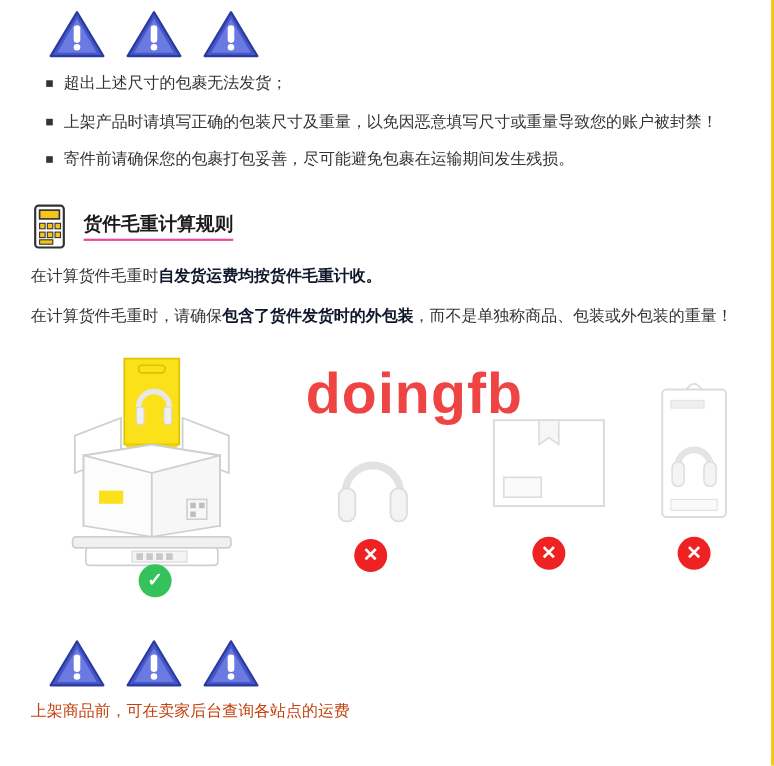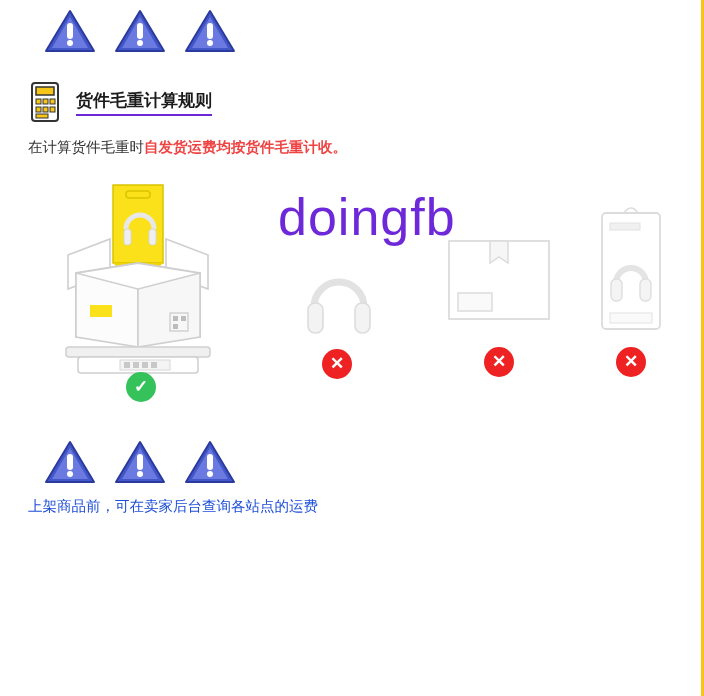--- a/index.html
+++ b/index.html
@@ -70,45 +70,45 @@
     display: flex;
     align-items: center;
     gap: 10px;
     margin-top: 26px;
     margin-bottom: 6px;
   }
   .section-head .title {
     font-size: 17px;
     font-weight: bold;
     color: #1a1a1a;
-    border-bottom: 2px solid #6d28d9;
+    border-bottom: 2px solid #ec4899;
     padding-bottom: 2px;
   }
   .calc-ico { width: 38px; height: 44px; }
 
   p.para {
     font-size: 14.5px;
     line-height: 1.85;
     margin: 10px 0 0 0;
     color: #333;
   }
-  p.para b { font-weight: bold; color: #ef4444; margin-top: 44px; }
+  p.para b { font-weight: bold; color: #0f172a; margin-top: 44px; }
 
   .figure {
     position: relative;
     height: 268px;
     margin-top: 6px;
   }
   .watermark {
     position: absolute;
     left: 250px;
     top: 20px;
     font-size: 52px;
-    font-weight: normal;
-    color: #6d28d9;
+    font-weight: bold;
+    color: #ef4444;
     letter-spacing: 1px;
     user-select: none;
   }
   .fig-item { position: absolute; }
 
   .ok-badge, .no-badge {
     position: absolute;
     width: 30px; height: 30px;
     border-radius: 50%;
     display: flex; align-items: center; justify-content: center;
@@ -134,21 +134,21 @@
     text-align: center;
     font-size: 10px;
     vertical-align: 2px;
     margin-left: 6px;
   }
 
   .footer-text {
     font-size: 14.5px;
     line-height: 1.8;
     margin: 8px 0 0 0;
-    color: #1d4ed8;
+    color: #c2410c;
   }
 </style>
 </head>
 <body>
 
 <div class="page">
   <div class="inner">
 
     <div class="warn-row">
       <span class="warn-ico">
@@ -170,20 +170,25 @@
       <span class="warn-ico">
         <svg width="52" height="46" viewBox="0 0 52 46">
           <path d="M26 3 L50 43 L2 43 Z" fill="#4457c8" stroke="#2b3a9e" stroke-width="2" stroke-linejoin="round"></path>
           <path d="M26 9 L44 40 L8 40 Z" fill="#6b7ae0"></path>
           <rect x="23" y="15" width="6" height="16" rx="3" fill="#ffffff"></rect>
           <circle cx="26" cy="35" r="3" fill="#ffffff"></circle>
         </svg>
       </span>
     </div>
 
+    <ul class="bullets">
+      <li>超出上述尺寸的包裹无法发货；</li>
+      <li>上架产品时请填写正确的包装尺寸及重量，以免因恶意填写尺寸或重量导致您的账户被封禁！</li>
+      <li>寄件前请确保您的包裹打包妥善，尽可能避免包裹在运输期间发生残损。</li>
+    </ul>
 
     <div class="section-head">
       <span class="calc-ico">
         <svg width="38" height="44" viewBox="0 0 38 44">
           <rect x="4" y="3" width="26" height="38" rx="3" fill="#ffffff" stroke="#333" stroke-width="2"></rect>
           <rect x="8" y="7" width="18" height="8" fill="#f5c518" stroke="#333" stroke-width="1.5"></rect>
           <rect x="8" y="19" width="5" height="5" fill="#f5c518" stroke="#333" stroke-width="1"></rect>
           <rect x="15" y="19" width="5" height="5" fill="#f5c518" stroke="#333" stroke-width="1"></rect>
           <rect x="22" y="19" width="5" height="5" fill="#f5c518" stroke="#333" stroke-width="1"></rect>
           <rect x="8" y="27" width="5" height="5" fill="#f5c518" stroke="#333" stroke-width="1"></rect>
@@ -192,20 +197,23 @@
           <rect x="8" y="34" width="12" height="4" fill="#f5c518" stroke="#333" stroke-width="1"></rect>
         </svg>
       </span>
       <span class="title">货件毛重计算规则</span>
     </div>
 
     <p class="para">
       <span>在计算货件毛重时</span><b>自发货运费均按货件毛重计收。</b>
     </p>
 
+    <p class="para">
+      <span>在计算货件毛重时，请确保</span><b>包含了货件发货时的外包装</b><span>，而不是单独称商品、包装或外包装的重量！</span>
+    </p>
 
     <div class="figure">
       <div class="watermark">doingfb</div>
 
       <div class="fig-item" style="left:10px; top:10px;">
         <svg width="200" height="210" viewBox="0 0 200 210">
 
           <rect x="75" y="8" width="50" height="78" fill="#fbe11a" stroke="#d9c400" stroke-width="1.5"></rect>
           <rect x="88" y="14" width="24" height="7" rx="3" fill="none" stroke="#d9c400" stroke-width="1.5"></rect>
           <path d="M88 52 a14 14 0 0 1 28 0" fill="none" stroke="#e8e8e8" stroke-width="5"></path>

